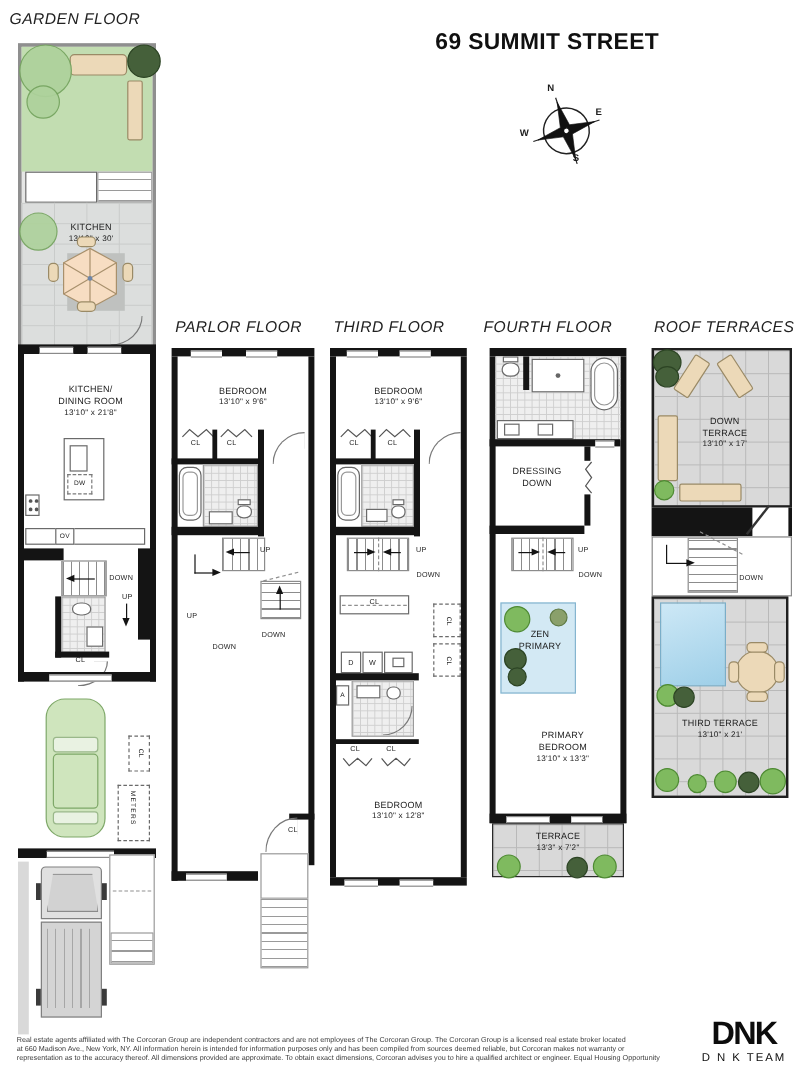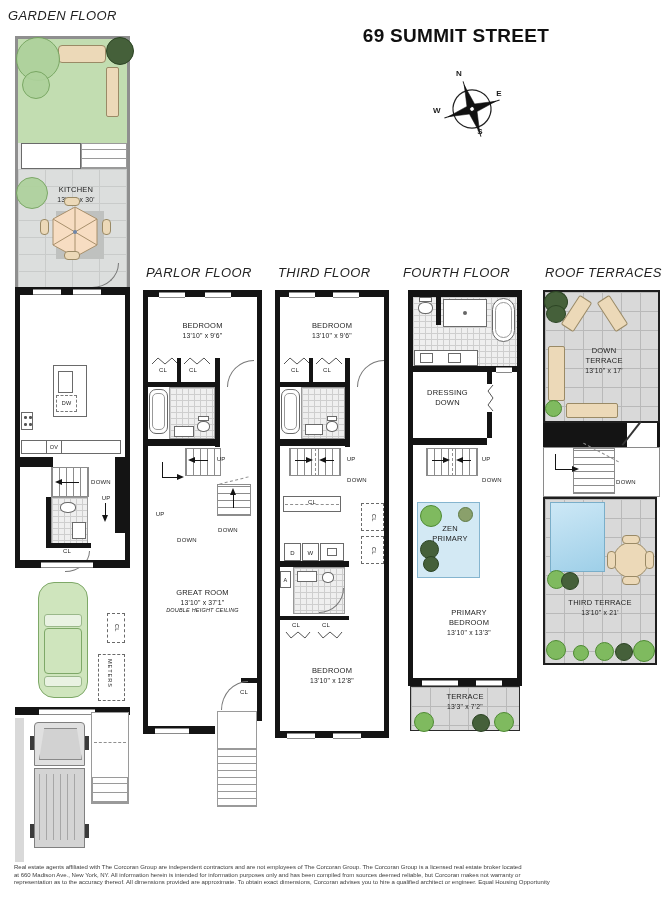--- a/index.html
+++ b/index.html
@@ -108,20 +108,25 @@
       <div class="furn" style="left:46px;top:212px;width:16px;height:9px;border-radius:4px"></div>
       <div class="arcBR" style="left:74px;top:224px;width:26px;height:24px"></div>
     </div>
 
     <div class="wall" style="left:0;top:251px;width:115px;height:8px"></div>
     <div class="win" style="left:18px;top:253px;width:28px;height:4px"></div>
     <div class="win" style="left:58px;top:253px;width:28px;height:4px"></div>
     <div class="wall" style="left:0;top:259px;width:5px;height:273px"></div>
     <div class="wall" style="left:110px;top:259px;width:5px;height:273px"></div>
 
+    <div class="lblc rn" style="left:11px;top:284px;width:99px">
+      <div>KITCHEN/</div>
+      <div>DINING ROOM</div>
+      <div class="dm">13'10" x 21'8"</div>
+    </div>
 
     <div class="oline" style="left:38px;top:329px;width:34px;height:52px"></div>
     <div class="oline" style="left:43px;top:335px;width:15px;height:22px"></div>
     <div class="dashbox" style="left:41px;top:359px;width:21px;height:17px"></div>
     <div class="lblc s55" style="left:41px;top:364px;width:21px">DW</div>
     <div class="oline" style="left:6px;top:376px;width:12px;height:18px"></div>
     <div class="abs" style="left:9px;top:380px;width:2.5px;height:2.5px;background:#555;border-radius:50%;box-shadow:5px 0 0 #555,0 7px 0 #555,5px 7px 0 #555"></div>
     <div class="oline" style="left:6px;top:404px;width:100px;height:14px"></div>
     <div class="oline" style="left:31px;top:404px;width:16px;height:14px"></div>
     <div class="lblc s55" style="left:31px;top:408px;width:16px">OV</div>
@@ -212,25 +217,20 @@
     <div class="hl" style="left:19px;top:187px;width:16px"></div>
     <div class="tr" style="left:34px;top:184px"></div>
     <div class="lblc s6" style="left:-3px;top:220px;width:40px">UP</div>
     <div class="stairsV" style="left:74px;top:194px;width:34px;height:32px"></div>
     <div class="vl" style="left:90px;top:202px;height:16px"></div>
     <div class="tu" style="left:87px;top:198px"></div>
     <div class="dash" style="left:76px;top:190px;width:30px;transform:rotate(-14deg)"></div>
     <div class="lblc s6" style="left:65px;top:236px;width:40px">DOWN</div>
     <div class="lblc s6" style="left:24px;top:246px;width:40px">DOWN</div>
 
-    <div class="lblc rn" style="left:10px;top:298px;width:99px">
-      <div>GREAT ROOM</div>
-      <div class="dm">13'10" x 37'1"</div>
-      <div class="s55 it">DOUBLE HEIGHT CEILING</div>
-    </div>
 
     <div class="wall" style="left:98px;top:388px;width:21px;height:5px"></div>
     <div class="arcTL" style="left:78px;top:391px;width:26px;height:28px"></div>
     <div class="lblc s6" style="left:90px;top:398px;width:22px">CL</div>
     <div class="wall" style="left:0;top:436px;width:72px;height:8px"></div>
     <div class="win" style="left:12px;top:438px;width:34px;height:4px"></div>
     <div class="oline" style="left:74px;top:421px;width:40px;height:38px;border-color:#9a9a9a"></div>
     <div class="steps" style="left:74px;top:459px;width:40px;height:58px;background-size:auto;background-image:repeating-linear-gradient(0deg,#9a9a9a 0 1px,transparent 1px 7px)"></div>
   </div>
 
@@ -438,14 +438,18 @@
     <div class="plant" style="left:52px;top:352px;width:17px;height:17px"></div>
     <div class="plantD" style="left:72px;top:353px;width:16px;height:16px"></div>
     <div class="plant" style="left:90px;top:350px;width:20px;height:20px"></div>
   </div>
 
   <div class="abs disc" style="left:14px;top:864px;width:552px">
     <div>Real estate agents affiliated with The Corcoran Group are independent contractors and are not employees of The Corcoran Group. The Corcoran Group is a licensed real estate broker located</div>
     <div>at 660 Madison Ave., New York, NY. All information herein is intended for information purposes only and has been compiled from sources deemed reliable, but Corcoran makes not warranty or</div>
     <div>representation as to the accuracy thereof. All dimensions provided are approximate. To obtain exact dimensions, Corcoran advises you to hire a qualified architect or engineer. Equal Housing Opportunity</div>
   </div>
+  <div class="abs" style="left:577px;top:848px;width:86px;text-align:center">
+    <div class="brand">DNK</div>
+    <div class="team">D N K TEAM</div>
+  </div>
 
 </div>
 
 </body></html>

